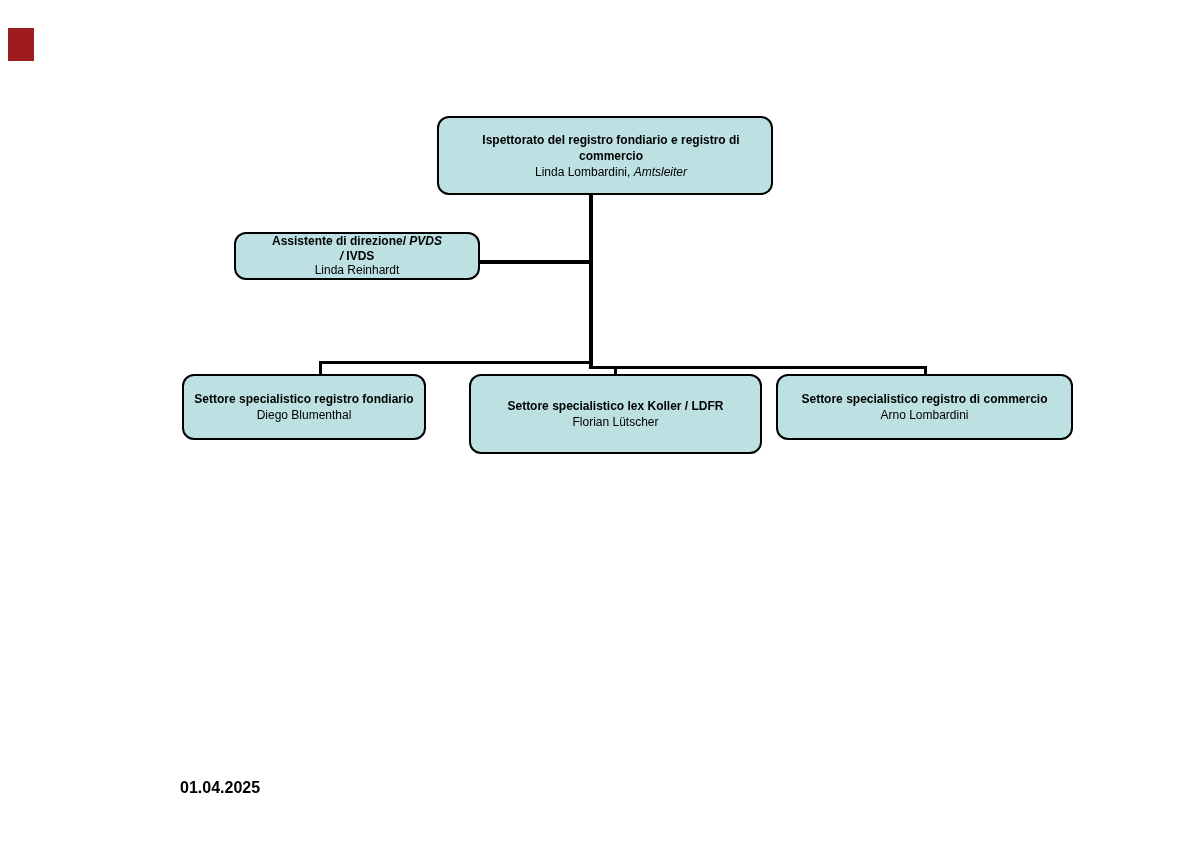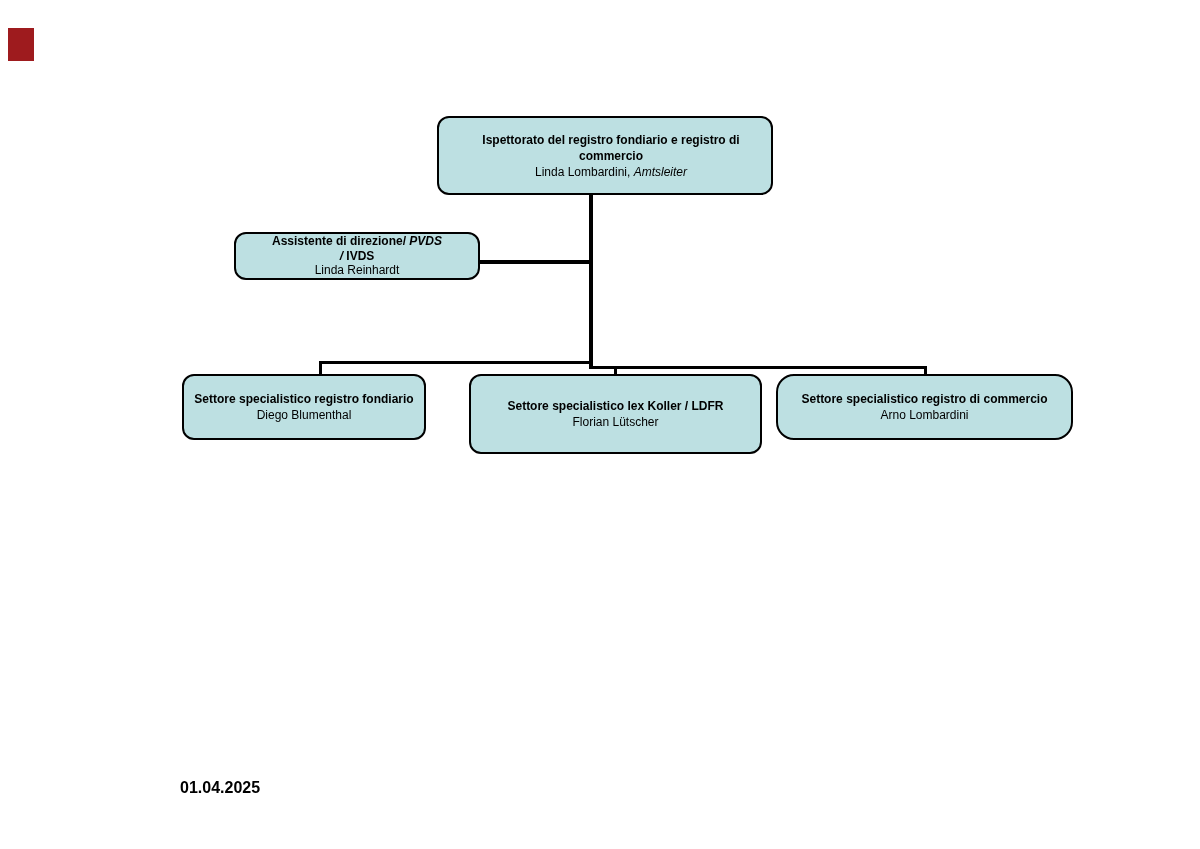--- a/index.html
+++ b/index.html
@@ -39,21 +39,21 @@
   }
   .node .line { white-space: pre-wrap; }
   .bold { font-weight: bold; }
   .italic { font-style: italic; }
   .bold-italic { font-weight: bold; font-style: italic; }
 
   #root-box      { left: 437px; top: 116px; width: 336px; height: 79px; padding-left: 12px; }
   #assistant-box { left: 234px; top: 232px; width: 246px; height: 48px; line-height: 14.5px; border-radius: 12px; }
   #dept-box-1    { left: 182px; top: 374px; width: 244px; height: 66px; }
   #dept-box-2    { left: 469px; top: 374px; width: 293px; height: 80px; }
-  #dept-box-3    { left: 776px; top: 374px; width: 297px; height: 66px; border-radius: 18px; }
+  #dept-box-3    { left: 776px; top: 374px; width: 297px; height: 66px; }
 
   .connector {
     position: absolute;
     background: #000000;
   }
   #conn-trunk      { left: 589px; top: 193px; width: 4px;   height: 176px; }
   #conn-assistant  { left: 479px; top: 260px; width: 111px; height: 4px;   }
   #conn-dist-left  { left: 319px; top: 361px; width: 272px; height: 3px;   }
   #conn-dist-right { left: 591px; top: 366px; width: 336px; height: 3px;   }
   #conn-drop-1     { left: 319px; top: 361px; width: 3px;   height: 14px;  }

